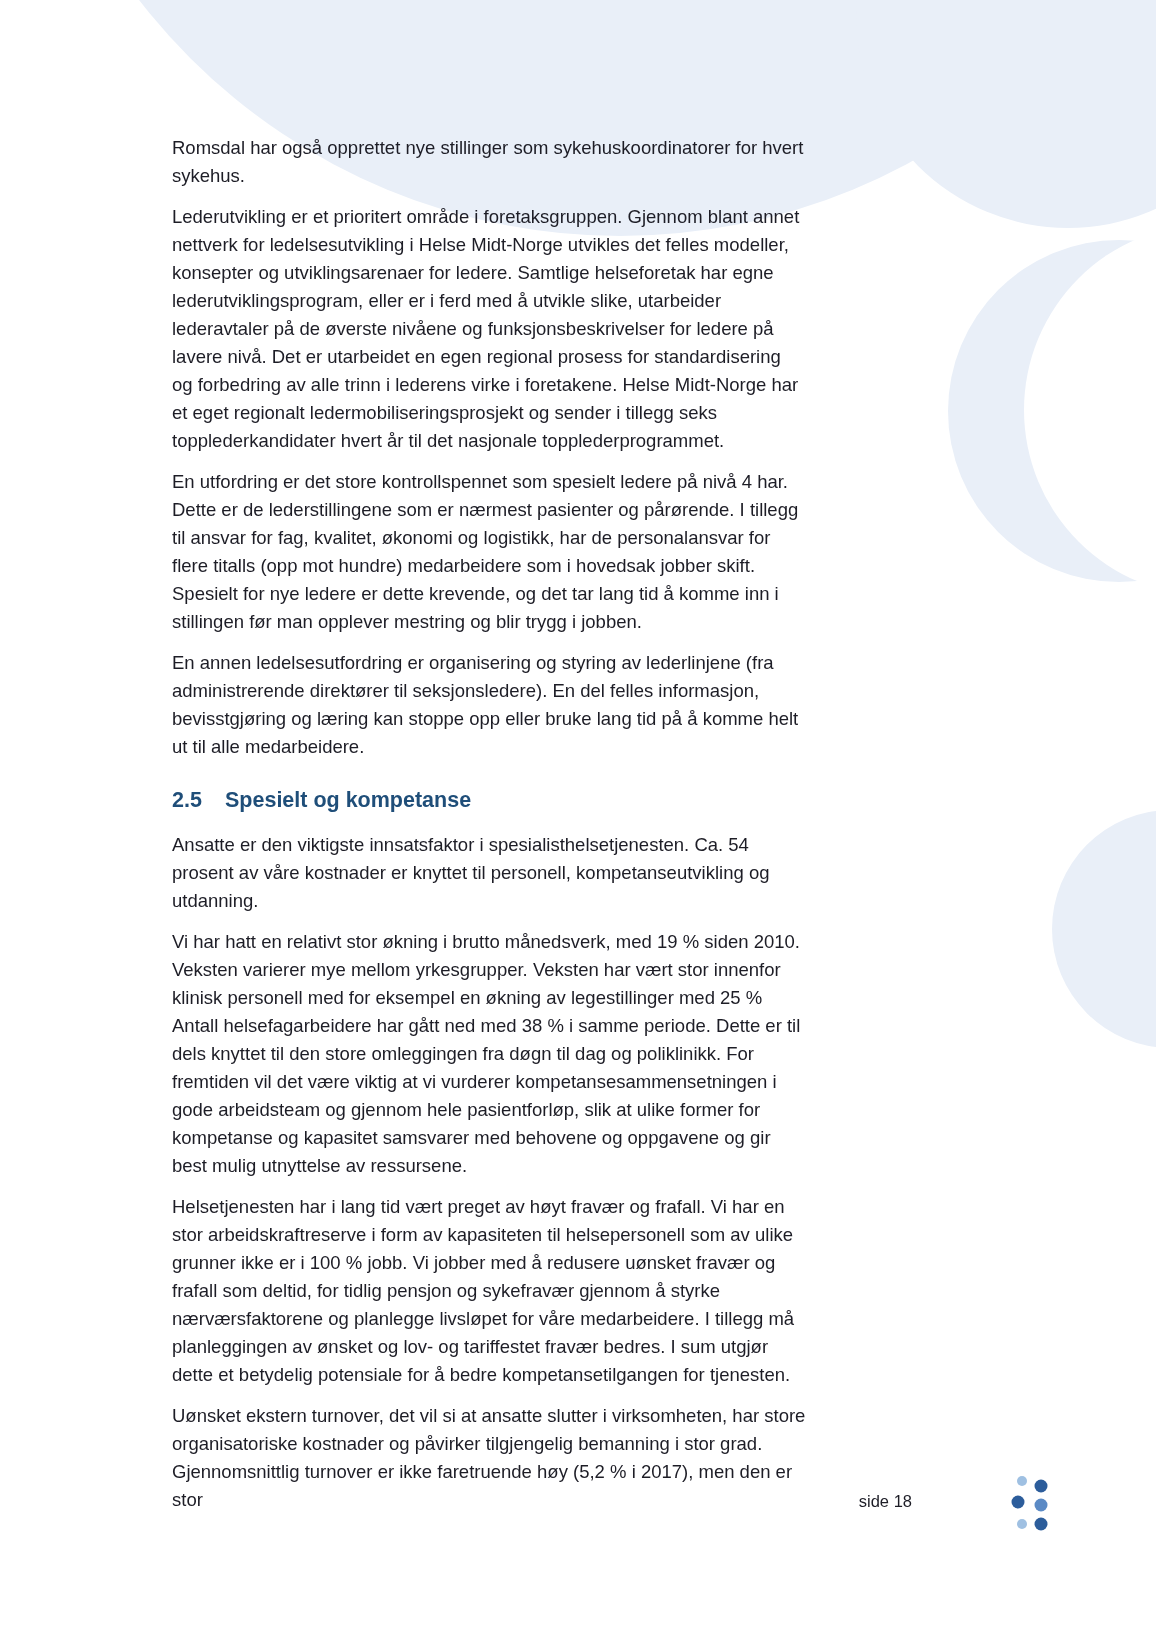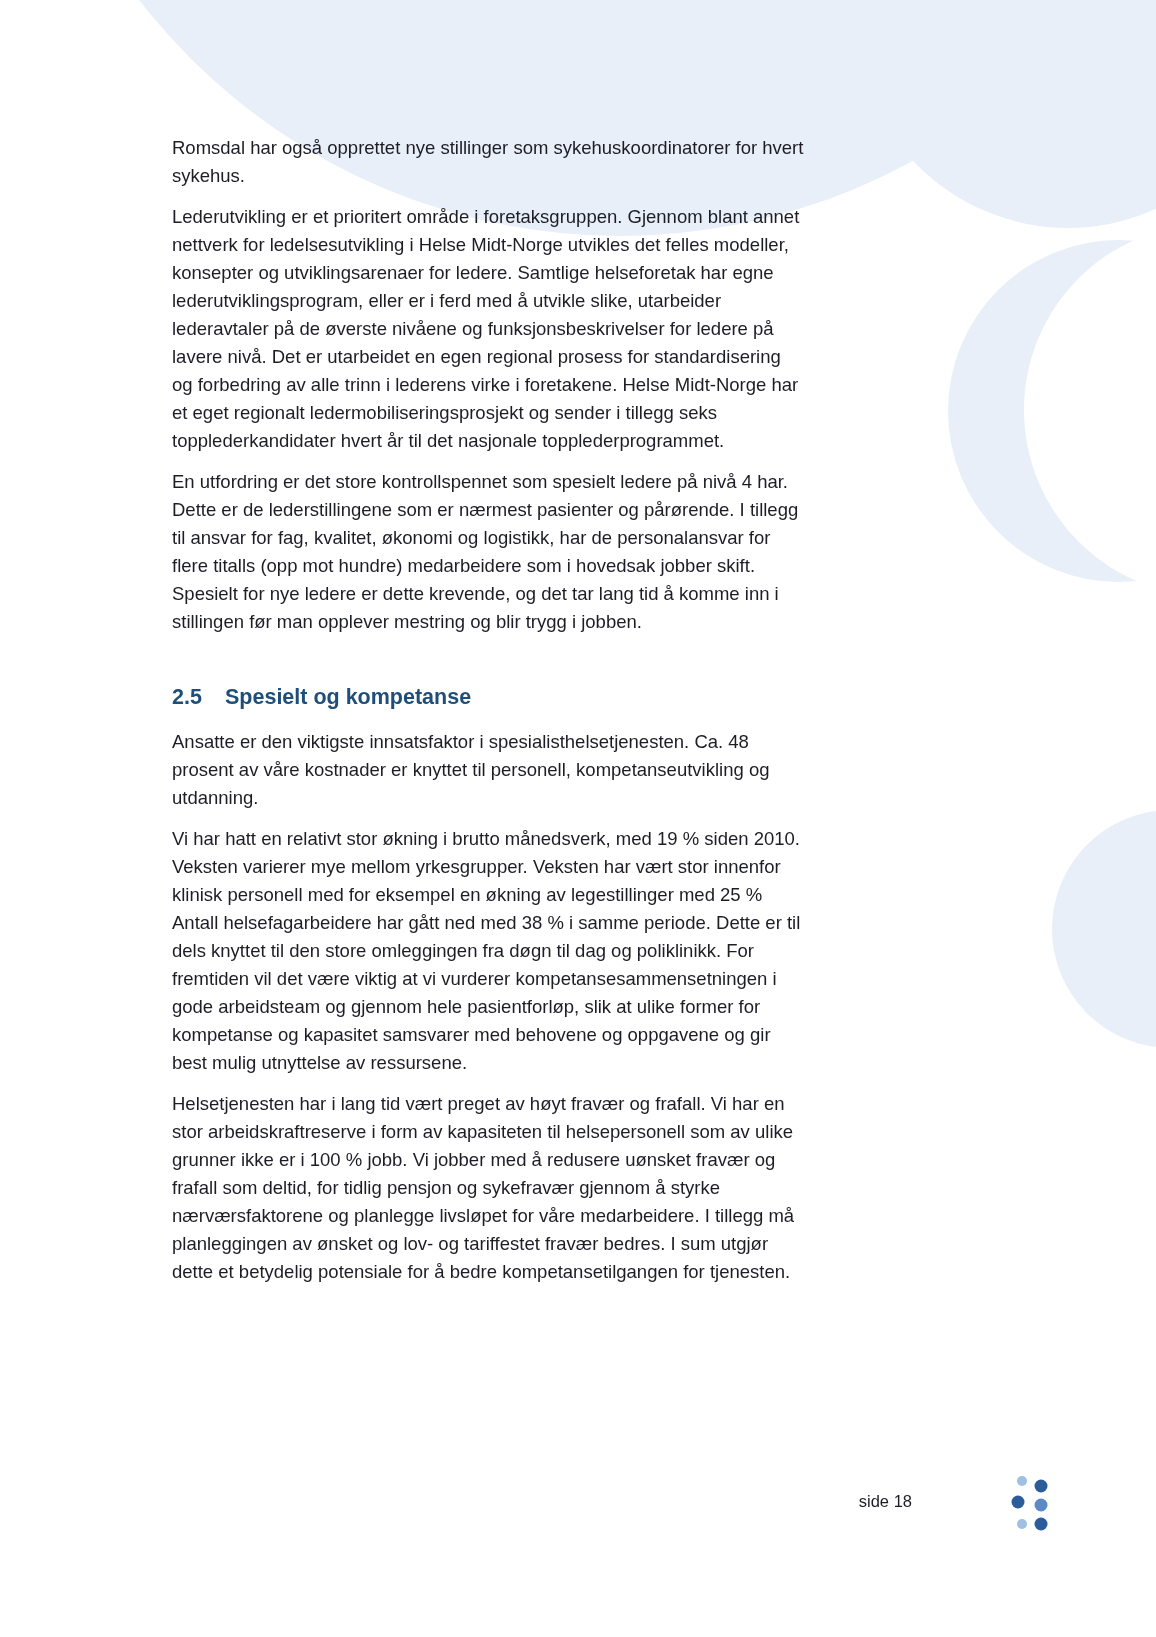--- a/index.html
+++ b/index.html
@@ -51,21 +51,20 @@
   .heading {
     color: #1F4E79;
     font-size: 21.5px;
     line-height: 28px;
     font-weight: bold;
     margin: 25px 0 17px 0;
   }
   .heading .h-num {
     display: inline-block;
     width: 53px;
-    margin-top: 22px;
   }
   .footer {
     position: absolute;
     z-index: 2;
     top: 1492px;
     right: 244px;
     font-size: 16.5px;
     color: #1d1d26;
   }
   .logo {
@@ -83,26 +82,28 @@
   <div class="deco circle-top"></div>
   <div class="deco circle-top-right"></div>
   <div class="deco crescent-blue"></div>
   <div class="deco crescent-white"></div>
   <div class="deco circle-lower-right"></div>
 
   <main class="content">
     <p class="para">Romsdal har også opprettet nye stillinger som sykehuskoordinatorer for hvert sykehus.</p>
     <p class="para">Lederutvikling er et prioritert område i foretaksgruppen. Gjennom blant annet nettverk for ledelsesutvikling i Helse Midt-Norge utvikles det felles modeller, konsepter og utviklingsarenaer for ledere. Samtlige helseforetak har egne lederutviklingsprogram, eller er i ferd med å utvikle slike, utarbeider lederavtaler på de øverste nivåene og funksjonsbeskrivelser for ledere på lavere nivå. Det er utarbeidet en egen regional prosess for standardisering og forbedring av alle trinn i lederens virke i foretakene. Helse Midt-Norge har et eget regionalt ledermobiliseringsprosjekt og sender i tillegg seks topplederkandidater hvert år til det nasjonale topplederprogrammet.</p>
     <p class="para">En utfordring er det store kontrollspennet som spesielt ledere på nivå 4 har. Dette er de lederstillingene som er nærmest pasienter og pårørende. I tillegg til ansvar for fag, kvalitet, økonomi og logistikk, har de personalansvar for flere titalls (opp mot hundre) medarbeidere som i hovedsak jobber skift. Spesielt for nye ledere er dette krevende, og det tar lang tid å komme inn i stillingen før man opplever mestring og blir trygg i jobben.</p>
+    <p class="para">En annen ledelsesutfordring er organisering og styring av lederlinjene (fra administrerende direktører til seksjonsledere). En del felles informasjon, bevisstgjøring og læring kan stoppe opp eller bruke lang tid på å komme helt ut til alle medarbeidere.</p>
 
     <h2 class="heading"><span class="h-num">2.5</span><span class="h-title">Spesielt og kompetanse</span></h2>
 
-    <p class="para">Ansatte er den viktigste innsatsfaktor i spesialisthelsetjenesten. Ca. 48 prosent av våre kostnader er knyttet til personell, kompetanseutvikling og utdanning.</p>
+    <p class="para">Ansatte er den viktigste innsatsfaktor i spesialisthelsetjenesten. Ca. 54 prosent av våre kostnader er knyttet til personell, kompetanseutvikling og utdanning.</p>
     <p class="para">Vi har hatt en relativt stor økning i brutto månedsverk, med 19 % siden 2010. Veksten varierer mye mellom yrkesgrupper. Veksten har vært stor innenfor klinisk personell med for eksempel en økning av legestillinger med 25 % Antall helsefagarbeidere har gått ned med 38 % i samme periode. Dette er til dels knyttet til den store omleggingen fra døgn til dag og poliklinikk. For fremtiden vil det være viktig at vi vurderer kompetansesammensetningen i gode arbeidsteam og gjennom hele pasientforløp, slik at ulike former for kompetanse og kapasitet samsvarer med behovene og oppgavene og gir best mulig utnyttelse av ressursene.</p>
     <p class="para">Helsetjenesten har i lang tid vært preget av høyt fravær og frafall. Vi har en stor arbeidskraftreserve i form av kapasiteten til helsepersonell som av ulike grunner ikke er i 100 % jobb. Vi jobber med å redusere uønsket fravær og frafall som deltid, for tidlig pensjon og sykefravær gjennom å styrke nærværsfaktorene og planlegge livsløpet for våre medarbeidere. I tillegg må planleggingen av ønsket og lov- og tariffestet fravær bedres. I sum utgjør dette et betydelig potensiale for å bedre kompetansetilgangen for tjenesten.</p>
+    <p class="para">Uønsket ekstern turnover, det vil si at ansatte slutter i virksomheten, har store organisatoriske kostnader og påvirker tilgjengelig bemanning i stor grad. Gjennomsnittlig turnover er ikke faretruende høy (5,2 % i 2017), men den er stor</p>
   </main>
 
   <div class="footer">
     <span>side 18</span>
   </div>
 
   <svg class="logo" viewBox="0 0 48 70" width="48" height="70" aria-hidden="true">
     <circle cx="14" cy="9" r="5" fill="#9FC0E2"></circle>
     <circle cx="33" cy="14" r="6.5" fill="#2C5D9B"></circle>
     <circle cx="10" cy="30" r="6.5" fill="#2C5D9B"></circle>

